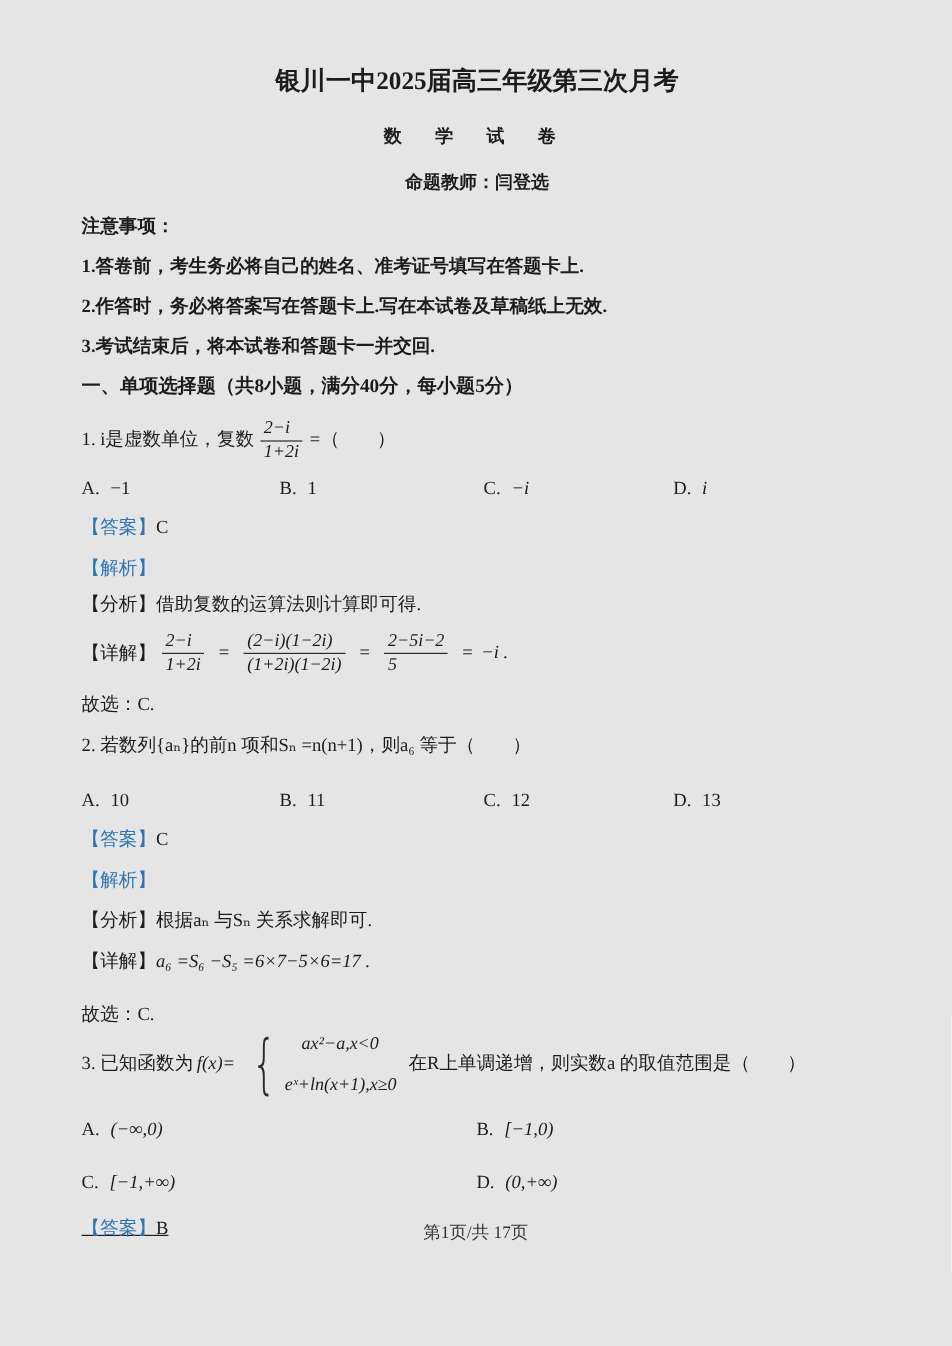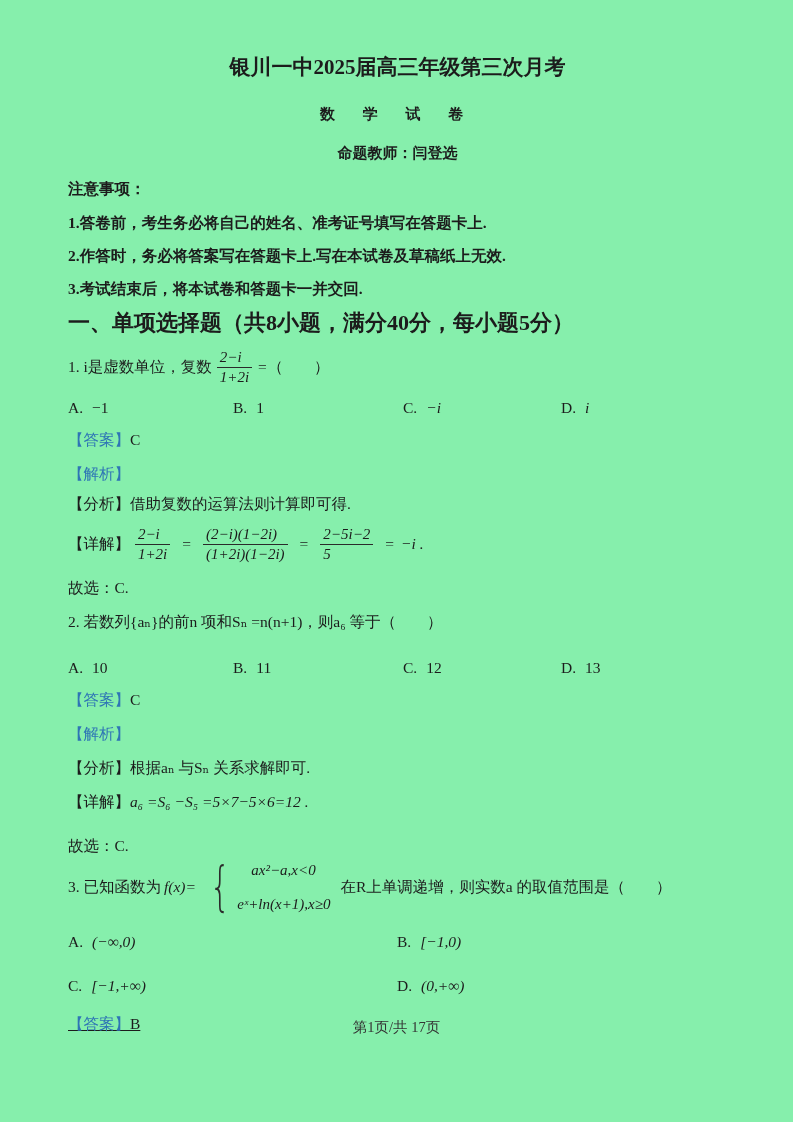--- a/index.html
+++ b/index.html
@@ -1,20 +1,20 @@
 <!DOCTYPE html>
 <html><head>
 <meta charset="utf-8">
 <style>
   html,body { margin:0; padding:0; background:#ffffff; }
   .page {
     position:relative;
     width:793px; height:1122px;
     margin:0 auto;
-    background:#86efac;
+    background:#e5e5e5;
     font-family:"Liberation Serif","DejaVu Serif",serif;
     font-size:15.5px;
     color:#1c1c1c;
     box-sizing:border-box;
     padding:52px 66px 0 68px;
     overflow:hidden;
   }
   .title {
     text-align:center; font-weight:bold; font-size:21px;
     line-height:30px; margin:0 0 16px 0;
@@ -22,21 +22,21 @@
   .subtitle {
     text-align:center; font-weight:bold; font-size:15px;
     letter-spacing:12px; line-height:32px; margin:0 0 12px 0;
   }
   .teacher {
     text-align:center; font-weight:bold; font-size:15px;
     line-height:22px; margin:0 0 14px 0;
   }
   .notice-heading { font-weight:bold; line-height:22px; margin:0 0 12px 0; }
   .notice-item { font-weight:bold; line-height:22px; margin:0 0 11px 0; }
-  .section-heading { font-weight:bold; font-size:22px; line-height:24px; margin:6px 0 0 0; }
+  .section-heading { font-weight:bold; font-size:16px; line-height:24px; margin:6px 0 0 0; }
 
   .stem { line-height:22px; }
   .q1-stem { display:flex; align-items:center; margin-top:8px; height:48px; }
   .q2-stem { margin-top:12px; line-height:22px; }
   .q3-stem { display:flex; align-items:center; margin-top:0; height:60px; white-space:nowrap; }
 
   .mathish { font-style:italic; }
   .frac {
     display:inline-flex; flex-direction:column; text-align:left;
     vertical-align:middle; margin:0 5px; font-style:italic; line-height:19px;
@@ -150,21 +150,21 @@
   <div class="line answer-line">
     <span class="tag-blue">【答案】</span><span>C</span>
   </div>
   <div class="line jiexi-line">
     <span class="tag-blue">【解析】</span>
   </div>
   <div class="line fenxi-line" style="margin-top:12px;">
     <span>【分析】</span><span>根据aₙ 与Sₙ 关系求解即可.</span>
   </div>
   <div class="line detail-line-flat">
-    <span>【详解】</span><span class="mathish">a₆ =S₆ −S₅ =5×7−5×6=12 .</span>
+    <span>【详解】</span><span class="mathish">a₆ =S₆ −S₅ =6×7−5×6=17 .</span>
   </div>
   <div class="line conclusion-line wide">故选：C.</div>
 
   <div class="stem q3-stem">
     <span>3. 已知函数为</span>
     <span class="mathish" style="margin:0 3px;">f(x)=</span>
     <span class="piecewise">
       <span class="brace">{</span>
       <span class="pieces">
         <span class="piece-top">ax²−a,x&lt;0</span>

